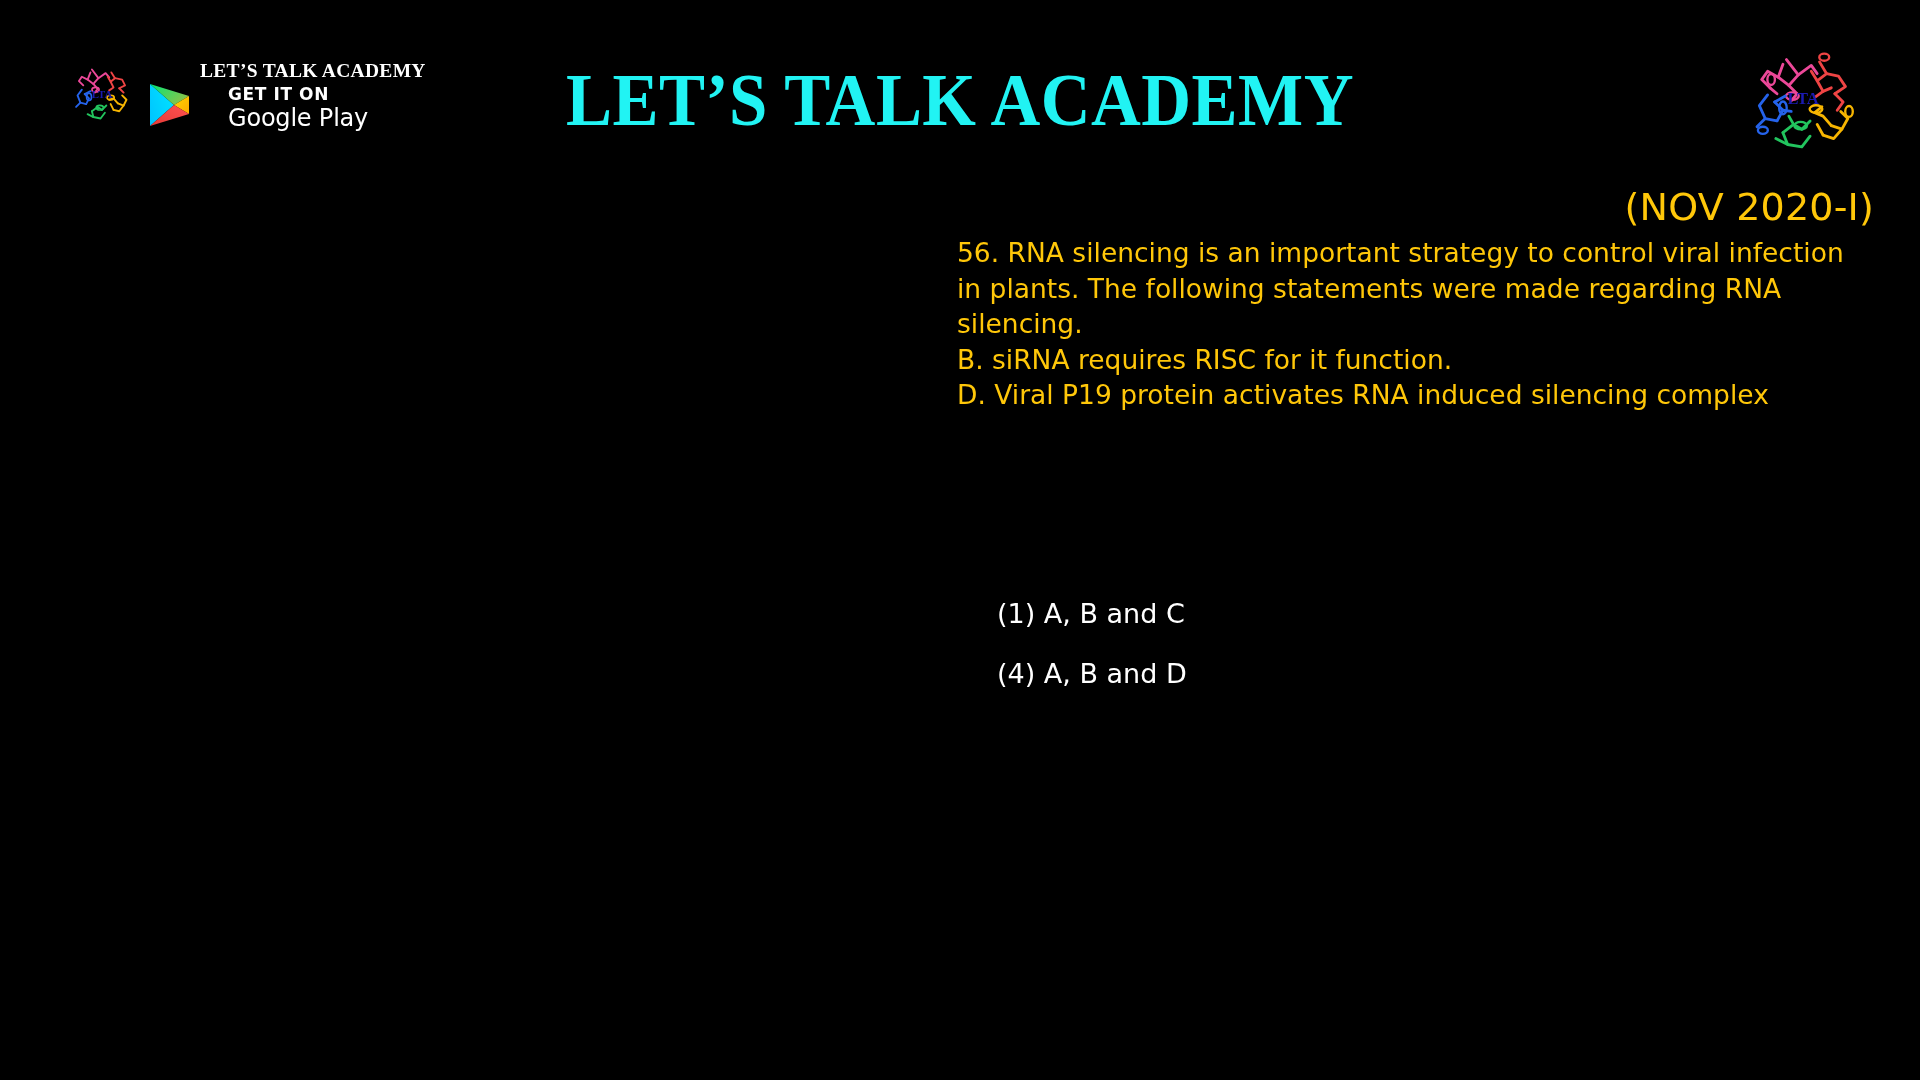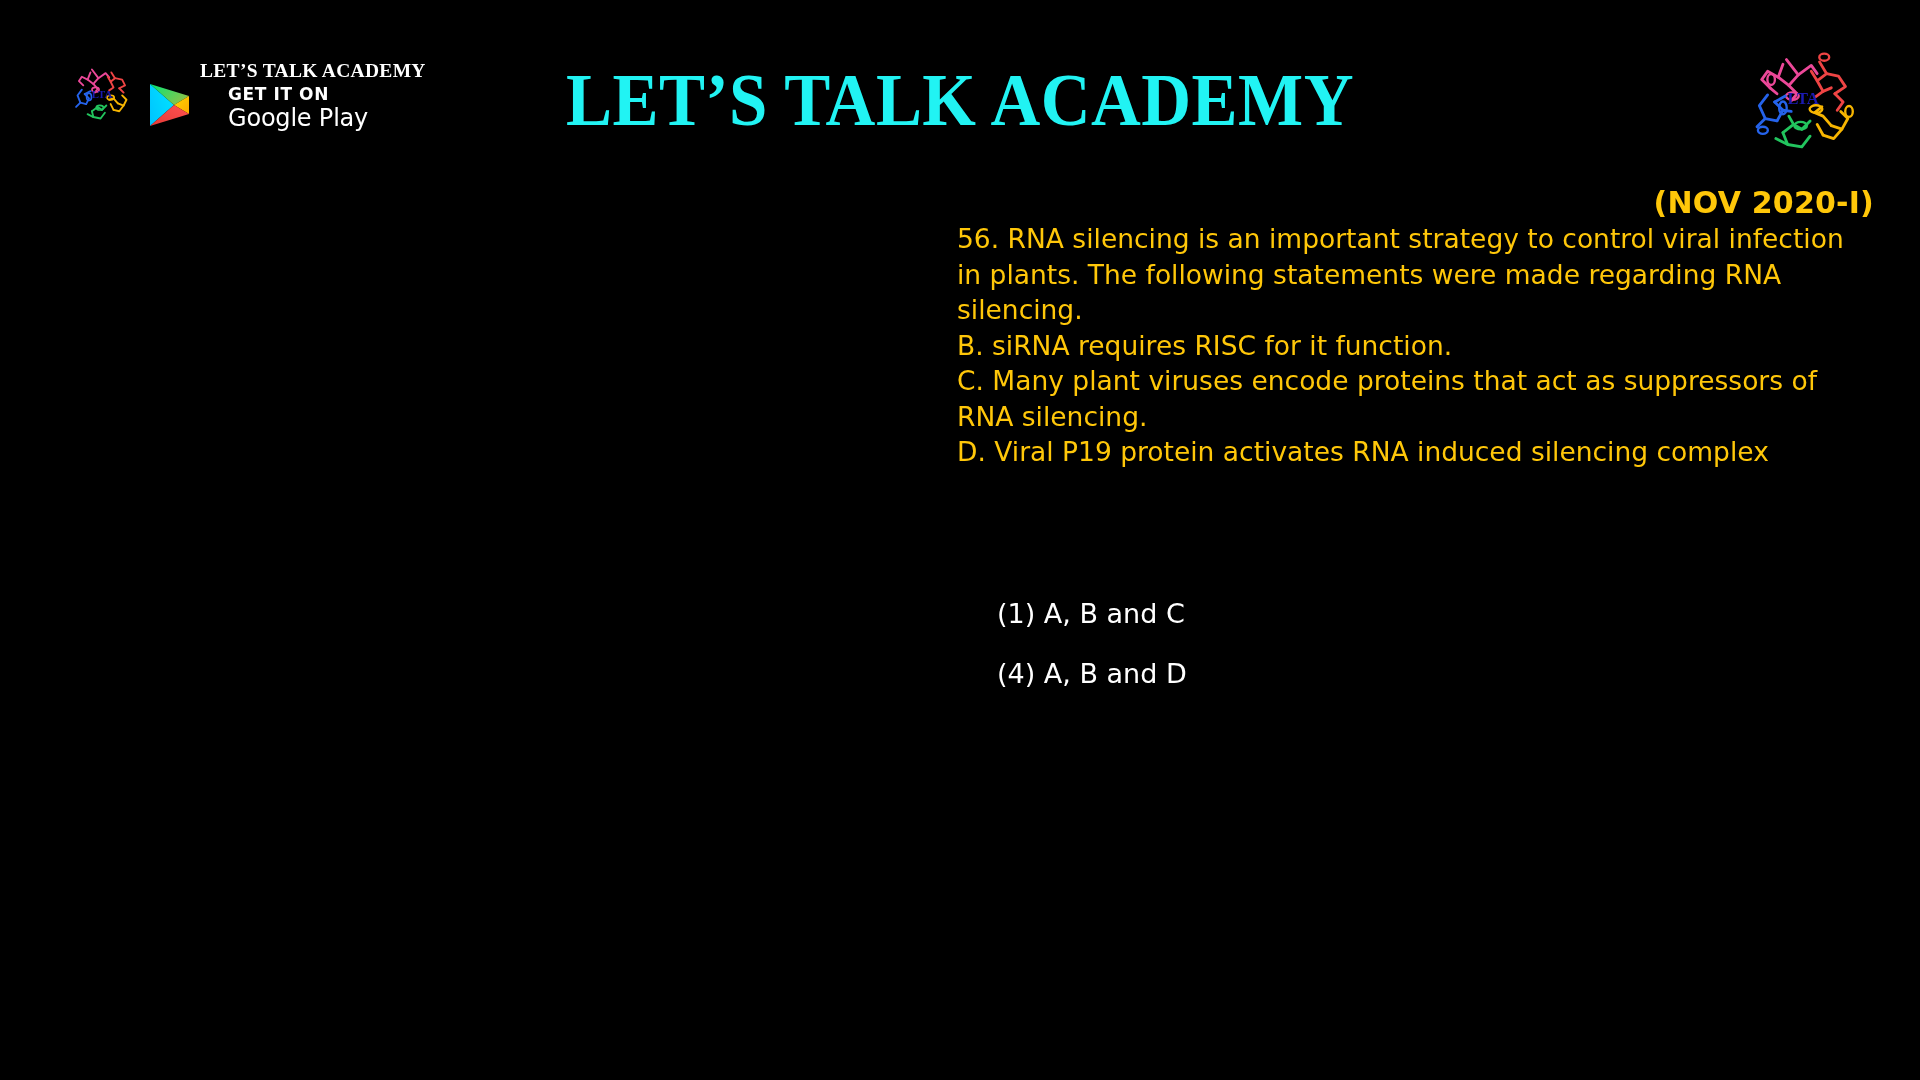--- a/index.html
+++ b/index.html
@@ -103,32 +103,32 @@
     right: 58px;
     top: 43px;
   }
 
   
   #exam-tag {
     position: absolute;
     right: 46px;
     top: 185px;
     font-family: "DejaVu Sans", sans-serif;
-    font-weight: bold;
-    font-size: 30px;
+    font-weight: normal;
+    font-size: 38px;
     color: #ffc709;
     letter-spacing: 0.2px;
     white-space: nowrap;
   }
 
   
   #question-block {
     position: absolute;
     left: 957px;
-    top: 221px;
+    top: 235px;
     width: 915px;
   }
   .q-line {
     font-family: "DejaVu Sans", sans-serif;
     font-size: 26.5px;
     line-height: 35.5px;
     color: #ffc709;
     font-weight: normal;
   }
   #question-stem {
@@ -306,20 +306,19 @@
       </svg>
     </span>
   </div>
 </div>
 
 <div id="exam-tag">(NOV 2020-I)</div>
 
 <div id="question-block">
   <p id="question-stem" class="q-line">56. RNA silencing is an important strategy to control viral infection in plants. The following statements were made regarding RNA silencing.</p>
   <p class="q-line statement">B. siRNA requires RISC for it function.</p>
-  <p class="q-line statement">C. Many plant viruses encode proteins that act as suppressors of RNA silencing.</p>
   <p class="q-line statement">D. Viral P19 protein activates RNA induced silencing complex</p>
 </div>
 
 <div id="options-block">
   <div class="option">(1) A, B and C</div>
   <div class="option">(4) A, B and D</div>
 </div>
 
 </body></html>

